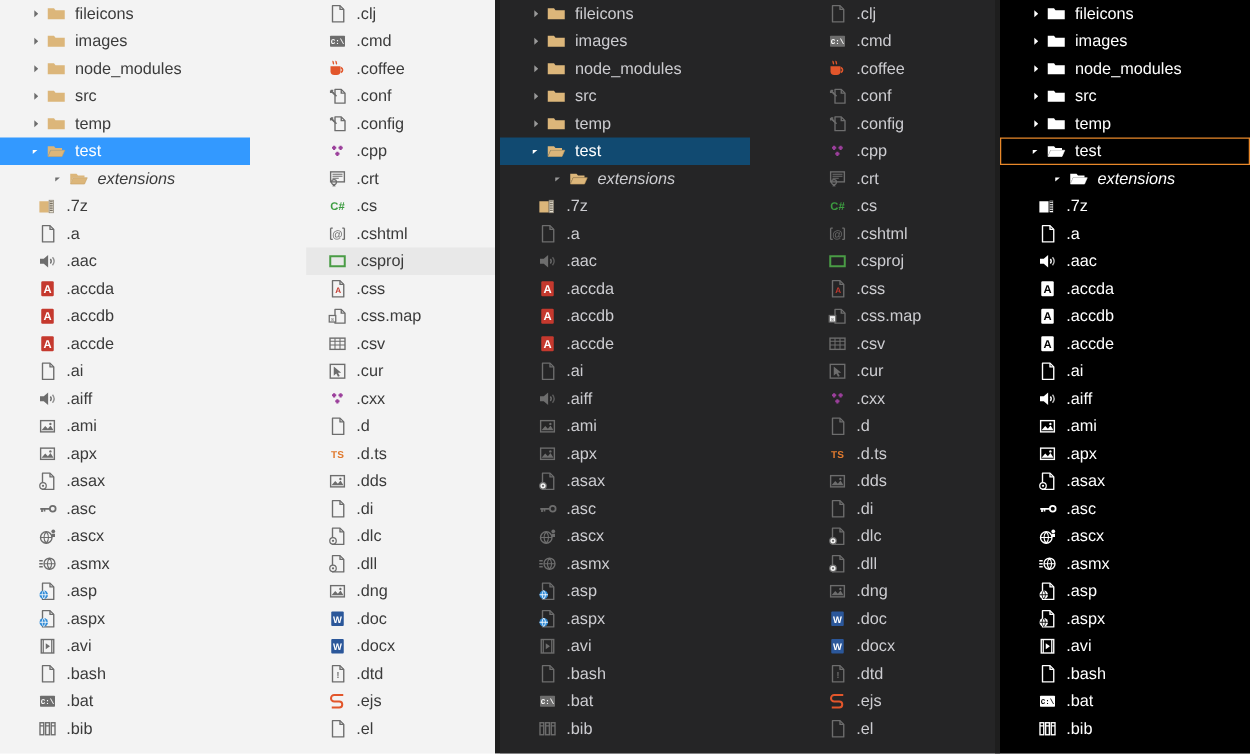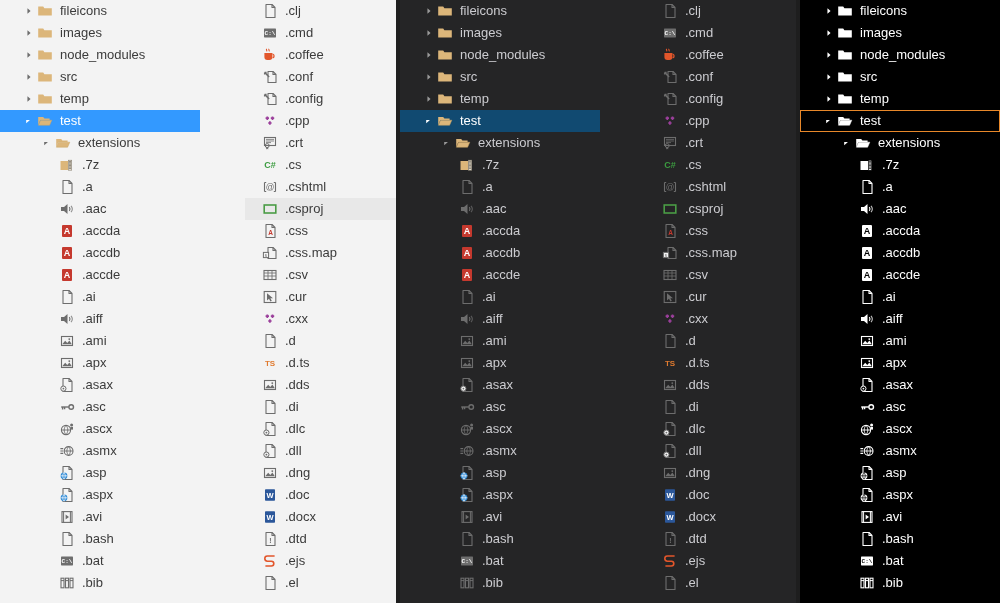--- a/index.html
+++ b/index.html
@@ -53,22 +53,22 @@
     width: 18px; height: 22px;
     flex: 0 0 18px;
     display: flex; align-items: center; justify-content: center;
     margin-right: 6px;
   }
   .icon svg { display: block; }
   .label { display: inline-block; }
 
   
   .ind1 { padding-left: 22px; }
-  .ind2 { padding-left: 40px; }
-  .ind3 { padding-left: 58px; }
+  .ind2 { padding-left: 40px; font-style: italic; }
+  .ind3 { padding-left: 29px; }
   
   .col-b .row { padding-left: 16px; text-align: center; }
 
   
   .panel-light .row.selected {
     background: #3399ff;
     color: #ffffff;
     width: 200px;
   }
   .panel-dark .row.selected {

